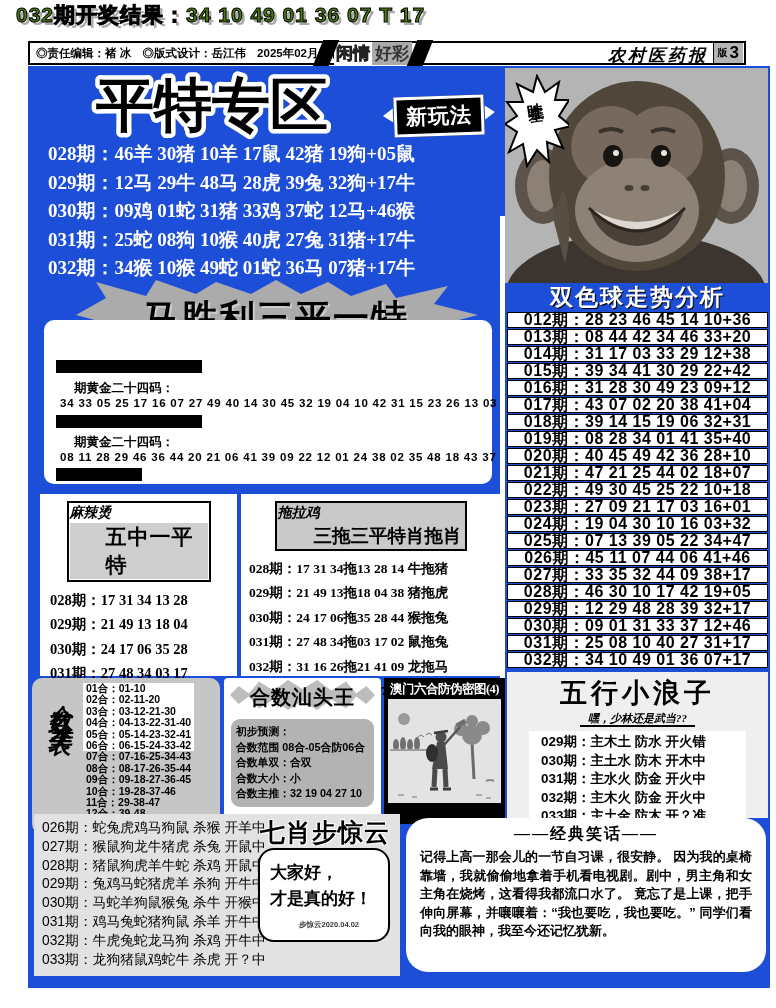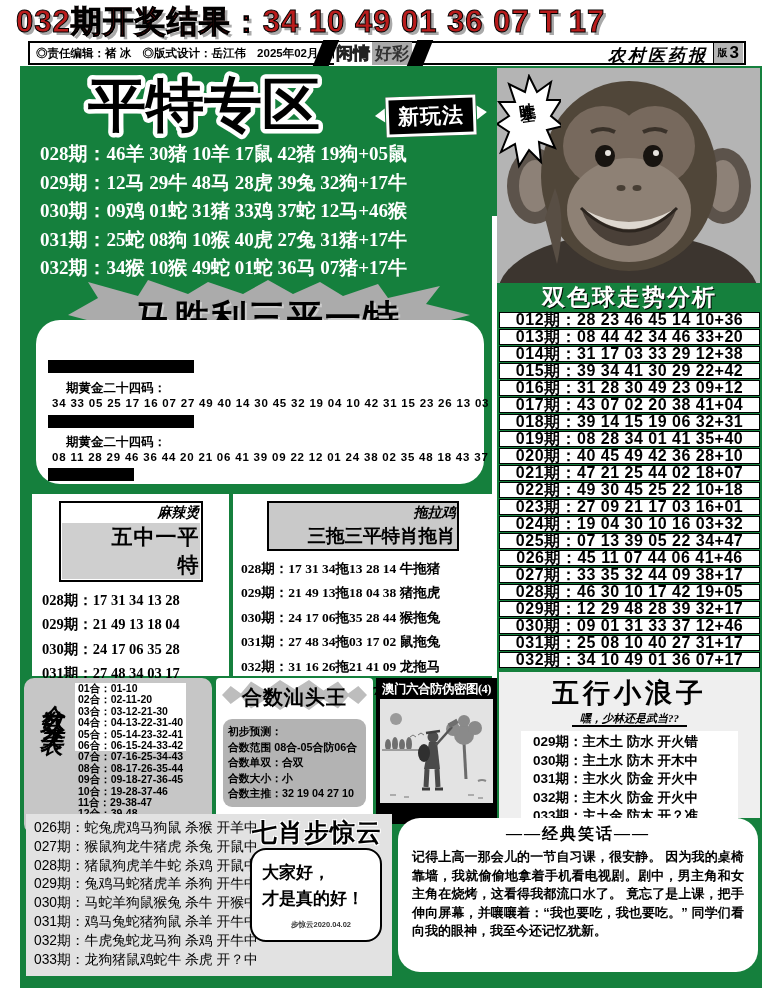--- a/index.html
+++ b/index.html
@@ -1,40 +1,40 @@
 <!DOCTYPE html>
 <html><head>
 <meta charset="utf-8">
 <style>
   html,body{margin:0;padding:0;background:#fff;}
   .page{position:relative;width:776px;height:1008px;background:#fff;overflow:hidden;
         font-family:"Liberation Sans",sans-serif;color:#000;}
   .abs{position:absolute;}
 
   
-  .banner{left:16px;top:1px;font-size:31px;font-weight:900;letter-spacing:1px;
-          color:#b91c1c;-webkit-text-stroke:1px #000;text-shadow:3px 3px 0 #a9a9a9;white-space:nowrap;}
+  .banner{left:16px;top:1px;font-size:21px;font-weight:900;letter-spacing:1px;
+          color:#4d7c0f;-webkit-text-stroke:1px #000;text-shadow:3px 3px 0 #a9a9a9;white-space:nowrap;}
 
   
   .infobar{left:28px;top:41px;width:718px;height:24px;border:2px solid #000;box-sizing:border-box;background:#fff;}
   .infobar .grp{position:absolute;left:6px;top:3px;font-size:11.5px;font-weight:700;white-space:nowrap;}
   .infobar .grp span{margin-right:8px;}
   .tagline{position:absolute;left:288px;top:-3px;height:26px;display:flex;align-items:center;}
   .wedge{width:16px;height:26px;background:#000;transform:skewX(-22deg);}
   .tl1{font-size:17px;font-weight:700;color:#777;-webkit-text-stroke:0.8px #222;padding:0 2px;background:#fff;}
   .tl2{font-size:17px;font-weight:700;color:#333;background:#aaa;padding:0 3px;}
   .paper{position:absolute;right:36px;top:1px;font-family:"Liberation Serif",serif;font-style:italic;
          font-weight:900;font-size:17px;letter-spacing:3px;white-space:nowrap;}
   .edition{position:absolute;right:1px;top:0px;background:#b5b5b5;height:20px;padding:0 4px;
            display:flex;align-items:center;border-left:1px solid #000;}
   .edLabel{font-size:10px;font-weight:700;}
   .edNum{font-size:17px;font-weight:900;margin-left:2px;}
 
   
-  .frame{left:20px;top:66px;width:742px;height:922px;background:#15803d;}
+  .frame{left:28px;top:66px;width:742px;height:922px;background:#1d4ed8;}
   .vgap{position:absolute;left:472px;top:150px;width:5px;height:598px;background:#fff;}
 
   
   .pt-title{position:absolute;left:6px;top:2px;}
   .pt-badge{position:absolute;left:366px;top:30px;width:84px;height:34px;background:#000;border:3px solid #fff;
             transform:rotate(-2deg);color:#fff;font-size:21px;font-weight:900;display:flex;align-items:center;
             justify-content:center;letter-spacing:1px;}
   .pt-badge:before{content:"";position:absolute;left:-14px;top:8px;width:0;height:0;
             border-top:7px solid transparent;border-bottom:7px solid transparent;border-right:10px solid #fff;}
   .pt-badge:after{content:"";position:absolute;right:-14px;top:8px;width:0;height:0;
@@ -52,29 +52,29 @@
   .ssq-title{position:absolute;left:479px;top:216px;width:261px;text-align:center;color:#fff;
              font-size:23px;font-weight:900;letter-spacing:2px;text-shadow:1px 1px 0 #000;}
   .ssq-table{position:absolute;left:479px;top:246px;width:261px;}
   .ssq-row{height:14px;line-height:14px;background:#fff;border:1px solid #000;margin-bottom:1px;
            font-size:16px;font-weight:700;text-align:center;white-space:nowrap;letter-spacing:0.5px;}
 
   
   .ms-burst{position:absolute;left:38px;top:214px;width:420px;height:70px;}
   .ms-title{position:absolute;left:38px;top:228px;width:420px;text-align:center;font-size:36px;font-weight:900;
             letter-spacing:2px;text-shadow:2px 2px 0 #ccc;}
-  .ms-panel{position:absolute;left:16px;top:254px;width:448px;height:164px;background:#fff;border-radius:24px;}
+  .ms-panel{position:absolute;left:16px;top:254px;width:448px;height:164px;background:#fff;border-radius:10px;}
   .redact{position:absolute;background:#000;height:13px;}
   .ms-label{position:absolute;font-family:"Liberation Serif",serif;font-size:12.5px;font-weight:700;}
   .ms-nums{position:absolute;font-size:11.5px;font-weight:700;letter-spacing:0.8px;white-space:nowrap;}
 
   
   .mala{position:absolute;left:12px;top:428px;width:197px;height:182px;background:#fff;}
   .tuola{position:absolute;left:213px;top:428px;width:259px;height:182px;background:#fff;}
-  .tbox{margin:7px auto 4px auto;border:2.5px solid #000;text-align:right;padding:1px;}
+  .tbox{margin:7px auto 4px auto;border:2.5px solid #000;text-align:left;padding:1px;}
   .script{font-family:"Liberation Serif",serif;font-style:italic;font-weight:700;font-size:14px;}
   .tbig{font-weight:900;background:#cfcfcf;margin-top:1px;padding-left:36px;}
   .mala .tbox{width:138px;}
   .mala .tbig{font-size:21px;letter-spacing:1px;}
   .tuola .tbox{width:186px;background:#c9c9c9;}
   .tuola .tbig{font-size:18.5px;background:#c9c9c9;}
   .srows{font-family:"Liberation Serif",serif;font-weight:700;white-space:nowrap;}
   .mala .srows{margin:6px 0 0 10px;font-size:14.5px;line-height:24.4px;}
   .tuola .srows{margin:6px 0 0 8px;font-size:13.5px;line-height:24.4px;}
 

